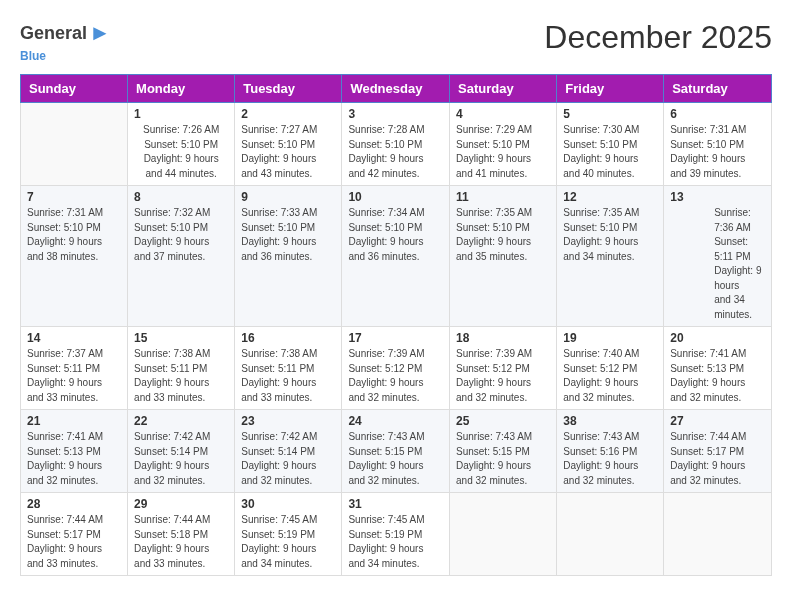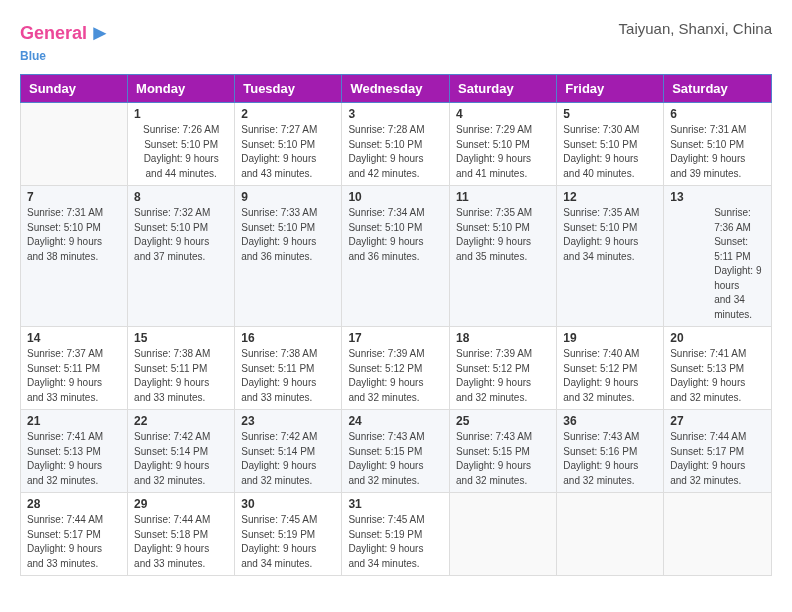--- a/index.html
+++ b/index.html
@@ -17,21 +17,21 @@
       margin-bottom: 10px;
     }
     .logo {
       display: flex;
       align-items: center;
       gap: 4px;
     }
     .logo-text-general {
       font-size: 18px;
       font-weight: bold;
-      color: #ec4899;
+      color: #404040;
       line-height: 1;
     }
     .logo-text-blue {
       font-size: 12px;
       font-weight: bold;
       color: #4a90d9;
       line-height: 1;
     }
     .logo-bird {
       color: #4a90d9;
@@ -103,21 +103,21 @@
   <div class="logo">
     <div>
       <div style="display:flex;align-items:center;gap:2px;">
         <span class="logo-text-general">General</span>
         <span class="logo-bird">►</span>
       </div>
       <span class="logo-text-blue">Blue</span>
     </div>
   </div>
   <div class="title-block">
-    <div class="location">Taiyuan, Shanxi, China</div>
+    <div class="month-year">December 2025</div>
   </div>
 </div>
 
 <table class="calendar">
   <thead>
     <tr>
     <th>Sunday</th>
         <th>Monday</th>
         <th>Tuesday</th>
         <th>Wednesday</th>
@@ -304,21 +304,21 @@
 and 32 minutes.</div>
         </td>
         <td>
           <span class="day-number">25</span>
           <div class="day-info" style="white-space: pre-line;">Sunrise: 7:43 AM
 Sunset: 5:15 PM
 Daylight: 9 hours
 and 32 minutes.</div>
         </td>
         <td>
-          <span class="day-number">36</span>
+          <span class="day-number">38</span>
           <div class="day-info" style="white-space: pre-line;">Sunrise: 7:43 AM
 Sunset: 5:16 PM
 Daylight: 9 hours
 and 32 minutes.</div>
         </td>
         <td>
           <span class="day-number">27</span>
           <div class="day-info" style="white-space: pre-line;">Sunrise: 7:44 AM
 Sunset: 5:17 PM
 Daylight: 9 hours

